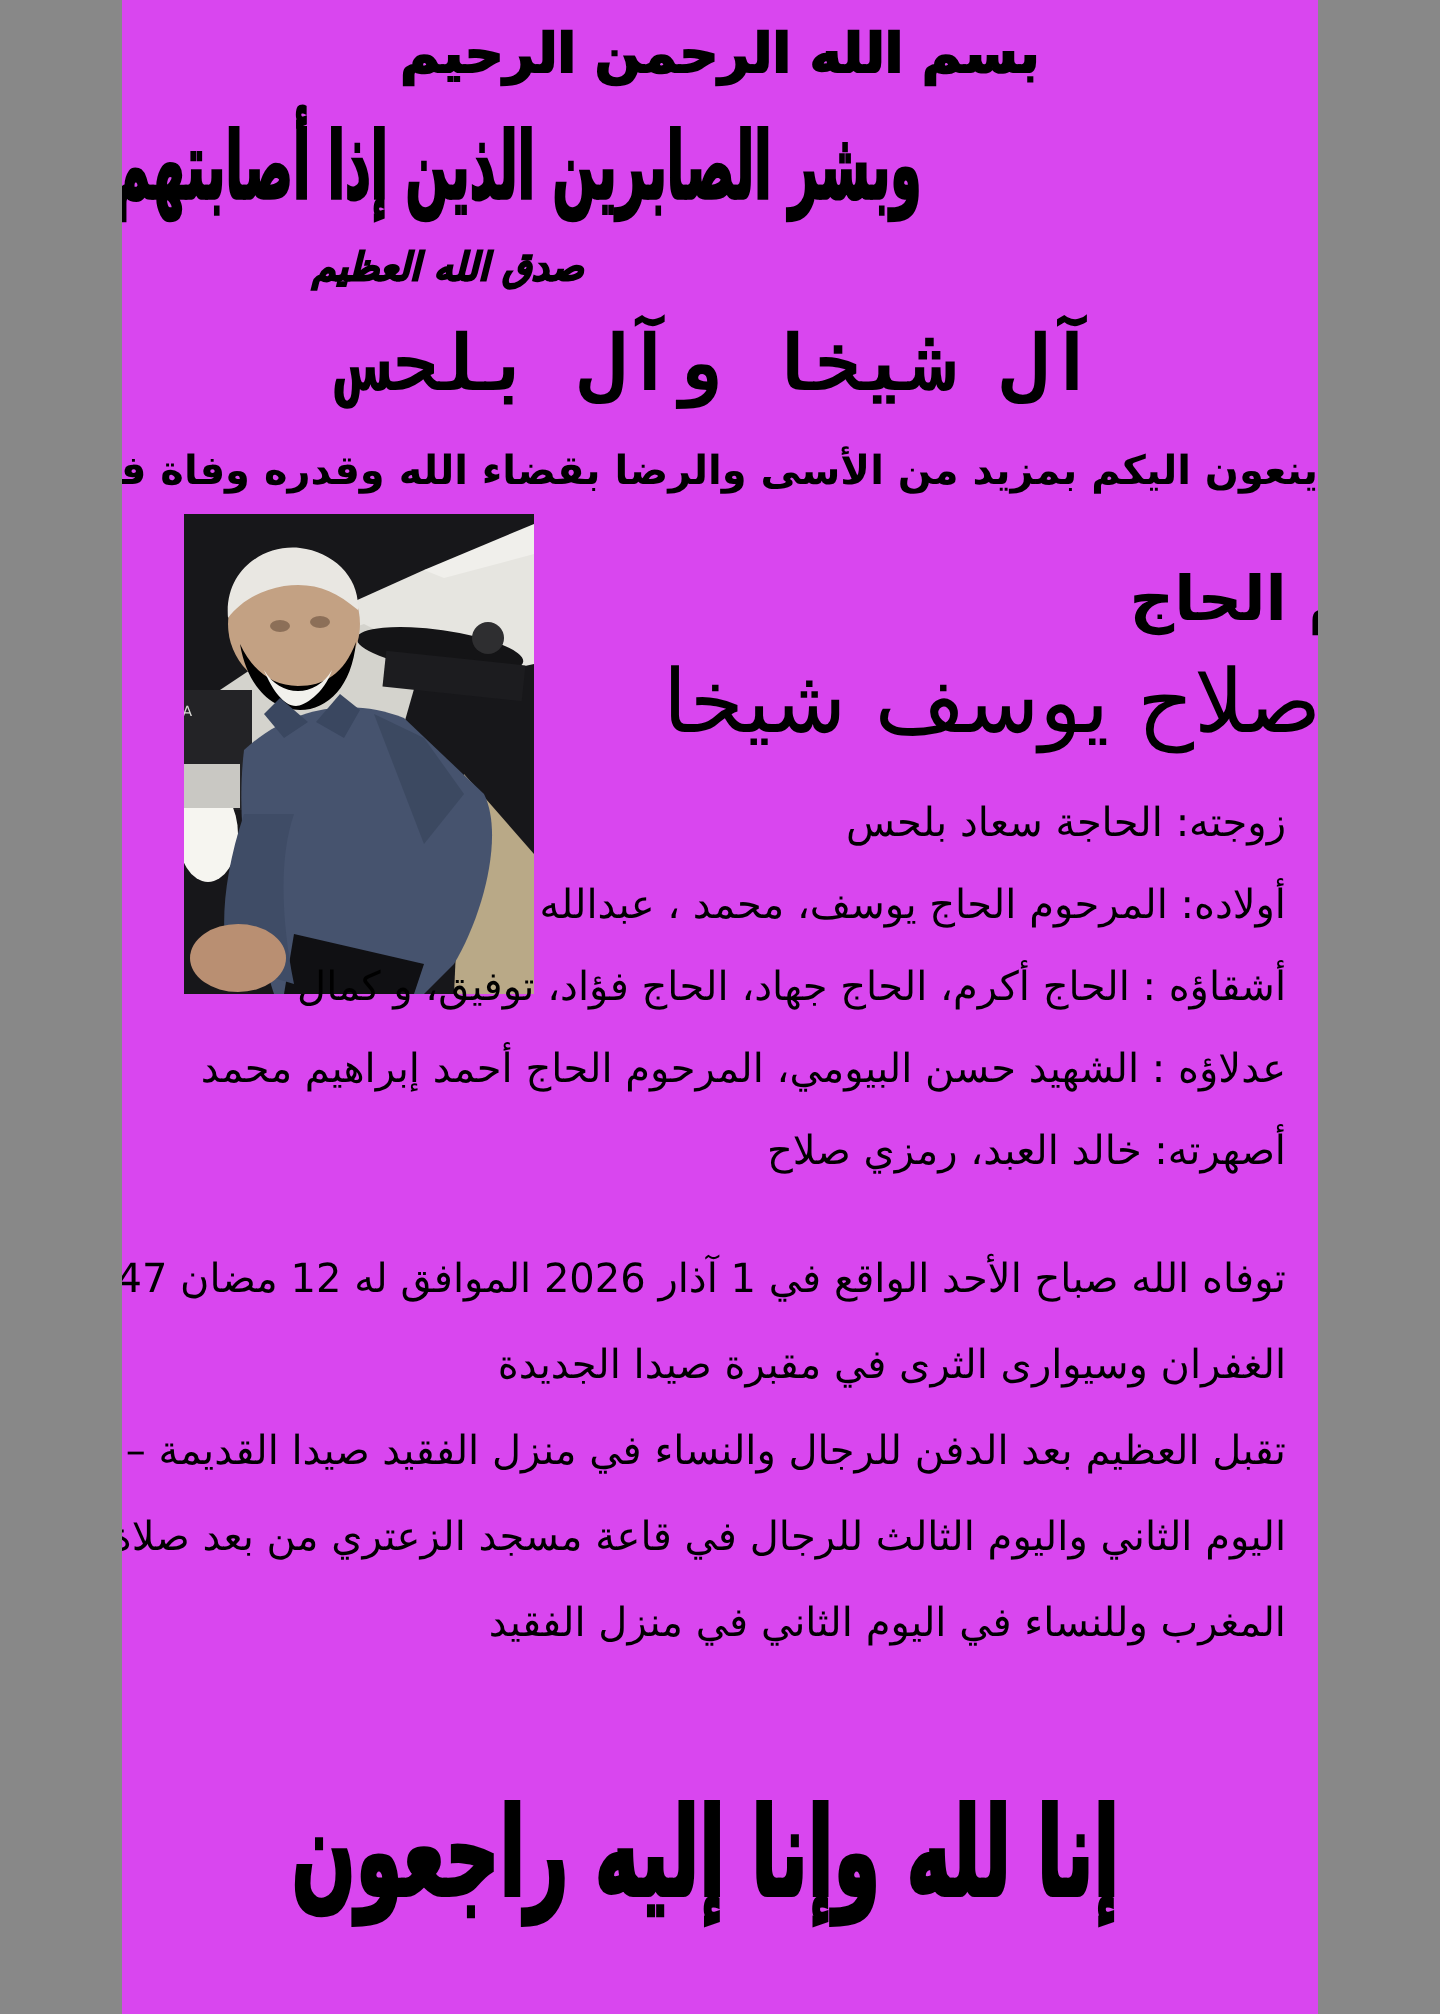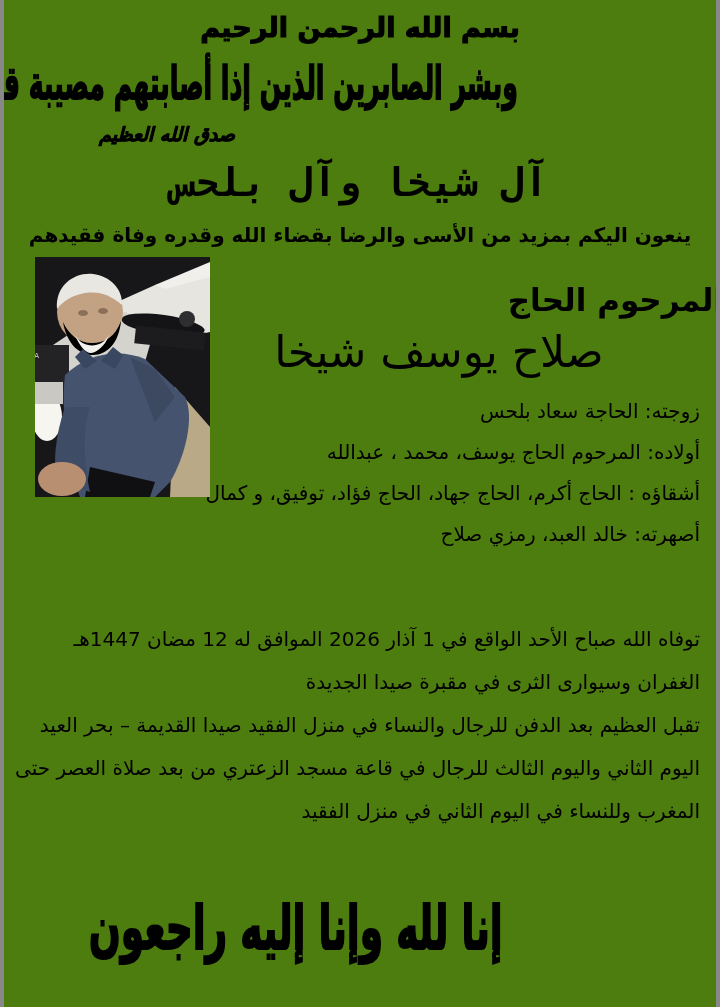--- a/index.html
+++ b/index.html
@@ -1,22 +1,22 @@
 <!DOCTYPE html>
 <html lang="ar" dir="rtl"><head>
 <meta charset="utf-8">
 <style>
   * { margin: 0; padding: 0; box-sizing: border-box; }
   html, body { background: #888; }
   .page {
     position: relative;
-    width: 712px;
+    width: 598px;
     height: 1007px;
     margin: 0 auto;
-    background: #4d7c0f;
+    background: #d946ef;
     overflow: hidden;
     font-family: "DejaVu Sans", sans-serif;
     color: #000;
     direction: rtl;
   }
   .abs { position: absolute; }
 
   
   .bismillah {
     top: 12px; left: 0; right: 0;
@@ -178,20 +178,21 @@
 
       <polygon points="48,92 62,104 50,112 40,100" fill="#3a4760"></polygon>
       <polygon points="78,90 66,104 80,112 88,98" fill="#3a4760"></polygon>
     </svg>
   </div>
 
   <div class="abs family-list">
     <div class="line">زوجته:  الحاجة سعاد بلحس</div>
     <div class="line">أولاده: المرحوم الحاج يوسف، محمد ، عبدالله</div>
     <div class="line">أشقاؤه : الحاج أكرم، الحاج جهاد، الحاج فؤاد، توفيق، و كمال</div>
+    <div class="line">عدلاؤه :  الشهيد حسن البيومي، المرحوم الحاج أحمد إبراهيم محمد</div>
     <div class="line">أصهرته: خالد العبد، رمزي صلاح</div>
   </div>
 
   <div class="abs announcement">
     <div class="line">توفاه الله صباح الأحد الواقع في 1 آذار 2026 الموافق له 12 مضان 1447هـ</div>
     <div class="line">الغفران وسيوارى الثرى في مقبرة صيدا الجديدة</div>
     <div class="line">تقبل العظيم بعد الدفن للرجال والنساء في منزل الفقيد صيدا القديمة – بحر العيد</div>
     <div class="line">اليوم الثاني  واليوم الثالث للرجال في قاعة مسجد الزعتري من بعد صلاة العصر حتى</div>
     <div class="line">المغرب  وللنساء في اليوم الثاني في منزل الفقيد</div>
   </div>

